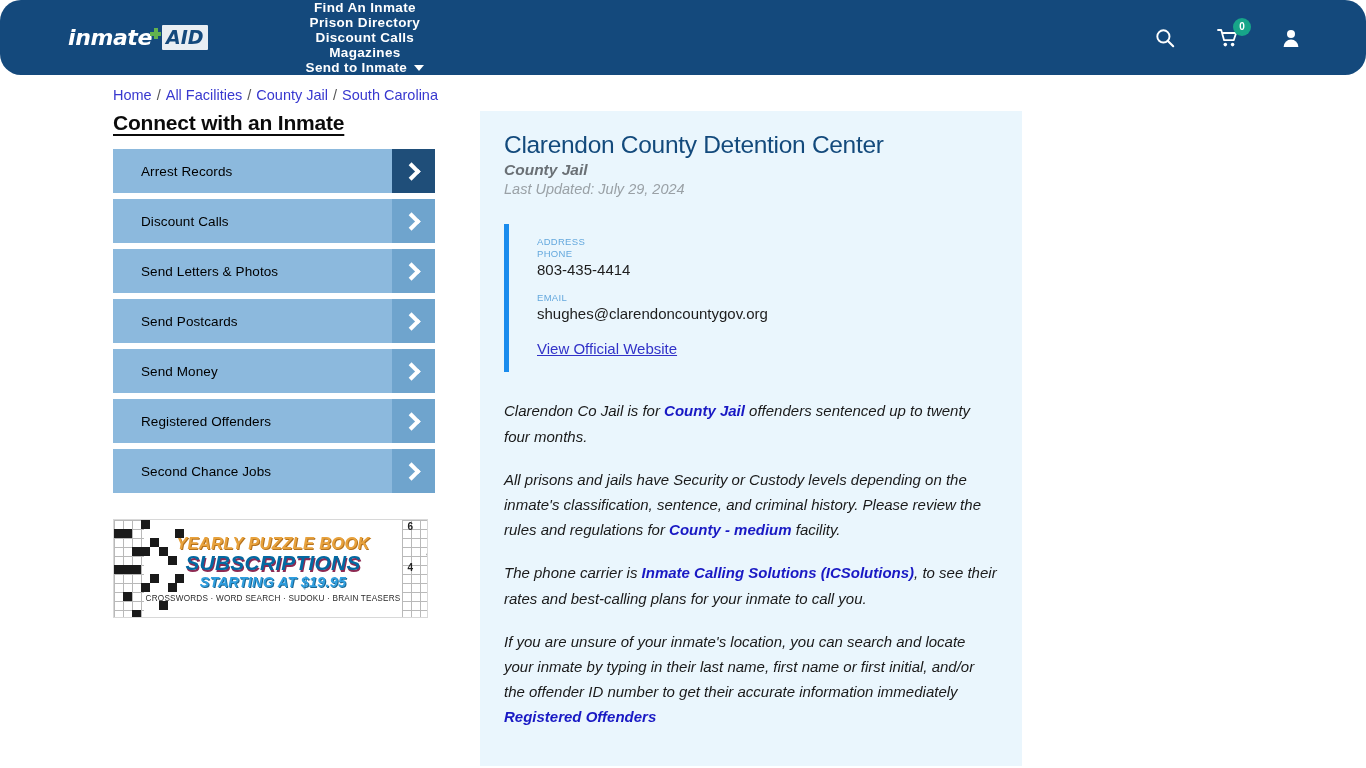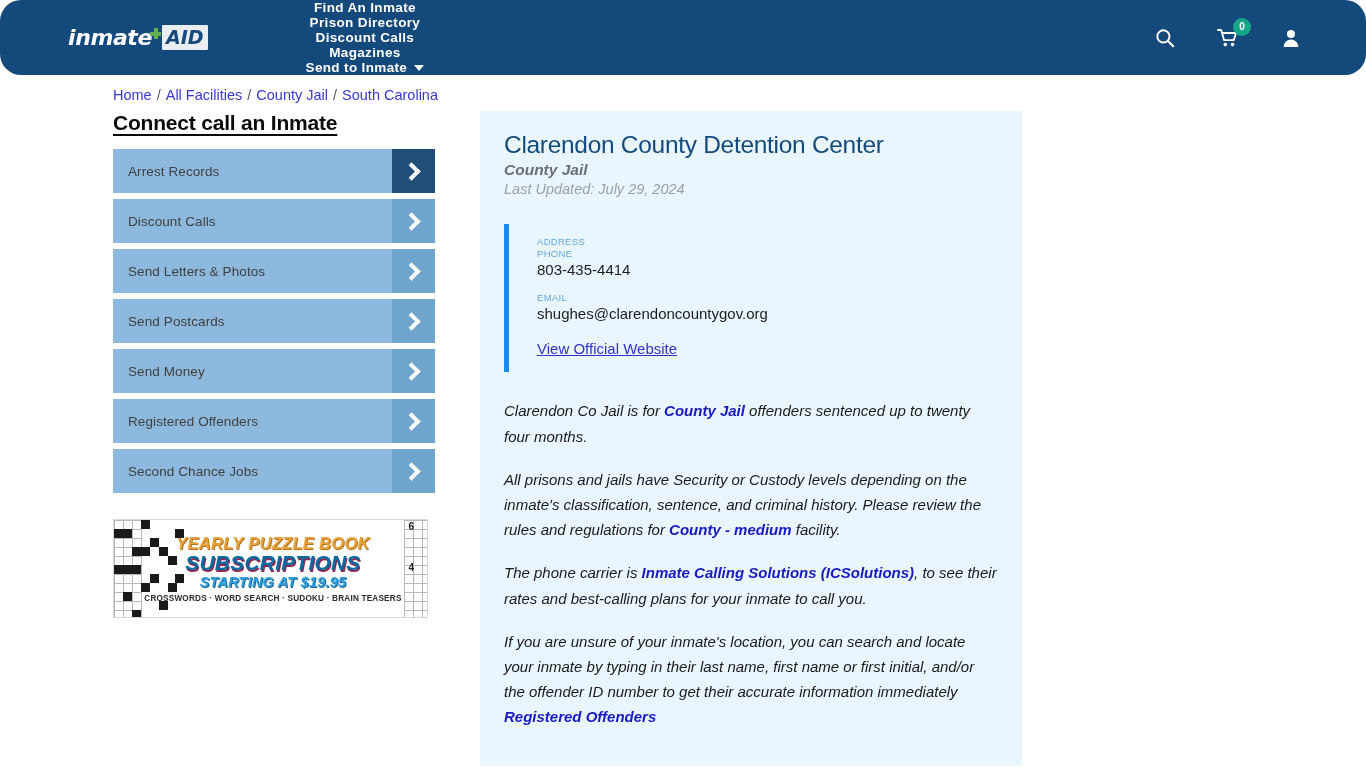--- a/index.html
+++ b/index.html
@@ -142,22 +142,22 @@
     align-items: stretch;
     height: 44px;
     margin-bottom: 6px;
     background: #8cb9dd;
     cursor: pointer;
     overflow: hidden;
   }
   .side-btn-label {
     flex: 1;
     display: flex; align-items: center;
-    padding-left: 15px;
-    color: #404040;
+    padding-left: 28px;
+    color: #000000;
     font-size: 13.5px;
     font-weight: 400;
     letter-spacing: 0.1px;
   }
   .side-btn-arrow {
     width: 43px;
     background: #6fa4cd;
     display: flex; align-items: center; justify-content: center;
   }
   .side-btn.active .side-btn-arrow { background: #1f4e79; }
@@ -211,21 +211,21 @@
     text-shadow: 1px 2px 0 #8d2a52;
     white-space: nowrap;
   }
   .ad-l3 {
     font-size: 14.5px; font-weight: 800; font-style: italic;
     color: #2f9fe0; letter-spacing: 0.2px; margin-top: -1px;
     text-shadow: 1px 1px 0 #1c6894;
     white-space: nowrap;
   }
   .ad-l4 {
-    font-size: 8.2px; font-weight: 700;
+    font-size: 8.2px; font-weight: 400;
     color: #2b2b2b; letter-spacing: 0.2px; margin-top: 4px;
     white-space: nowrap;
   }
   .sudoku-cell {
     position: absolute;
     font-size: 10px; font-weight: 700; color: #222;
     font-family: "Liberation Sans", sans-serif;
   }
 
   
@@ -354,21 +354,21 @@
   <a class="crumb">All Facilities</a>
   <span class="crumb-sep">/</span>
   <a class="crumb">County Jail</a>
   <span class="crumb-sep">/</span>
   <a class="crumb">South Carolina</a>
 </div>
 
 <div class="page-body">
 
   <aside class="sidebar">
-    <h2 class="sidebar-title">Connect call an Inmate</h2>
+    <h2 class="sidebar-title">Connect with an Inmate</h2>
 
     <div class="side-btn active">
       <span class="side-btn-label">Arrest Records</span>
       <span class="side-btn-arrow">
           <span class="chev"></span>
         </span>
     </div>
     <div class="side-btn">
       <span class="side-btn-label">Discount Calls</span>
       <span class="side-btn-arrow">

